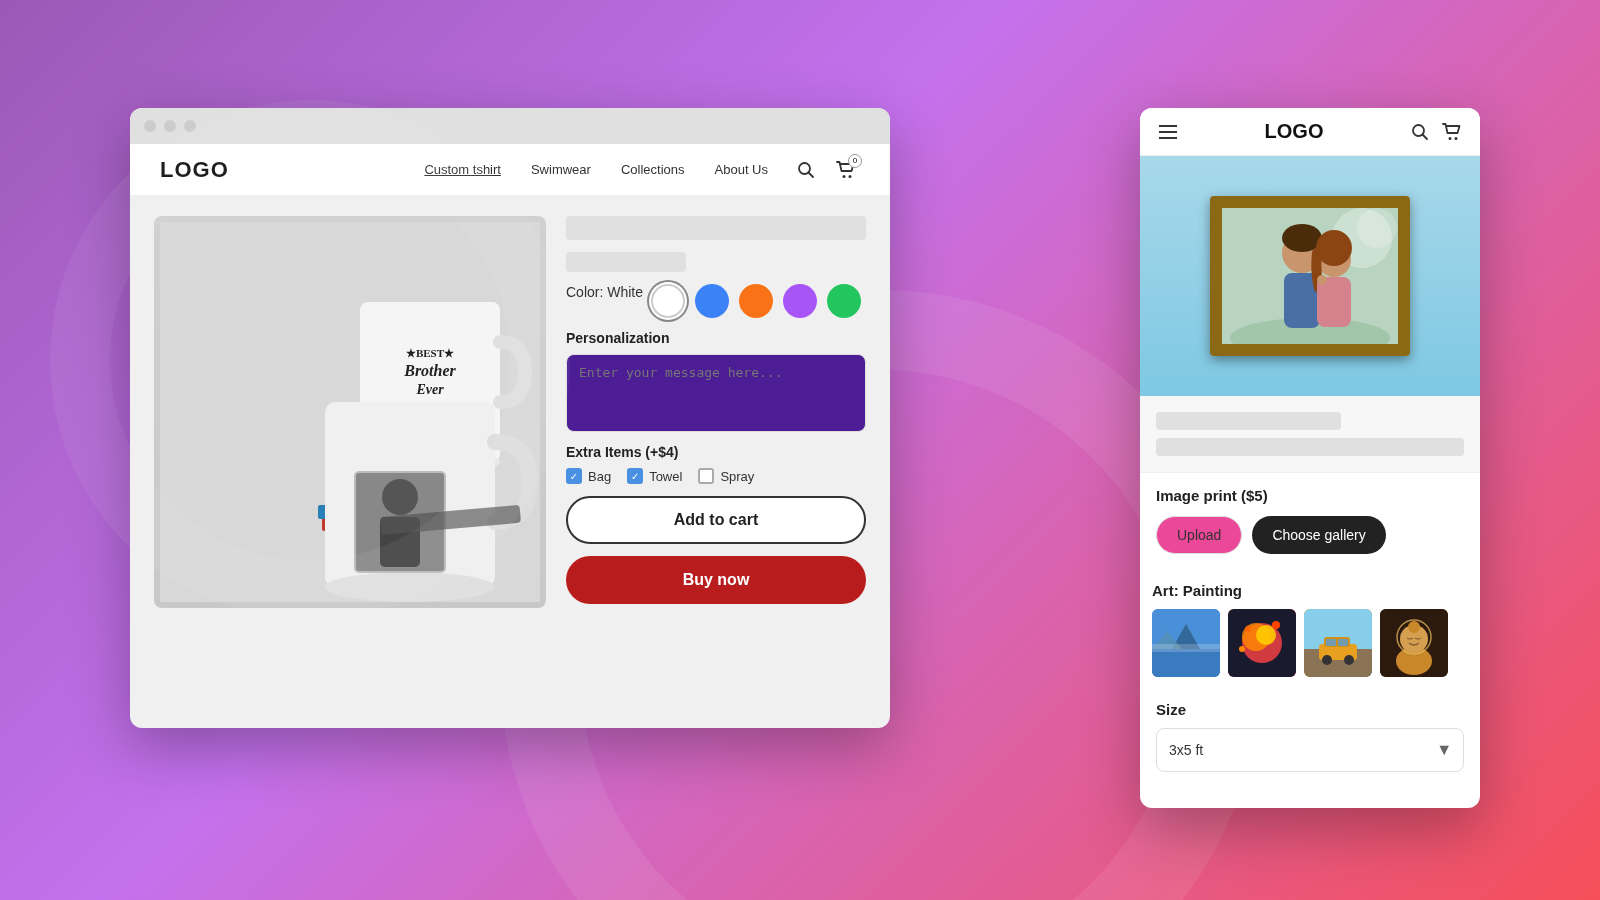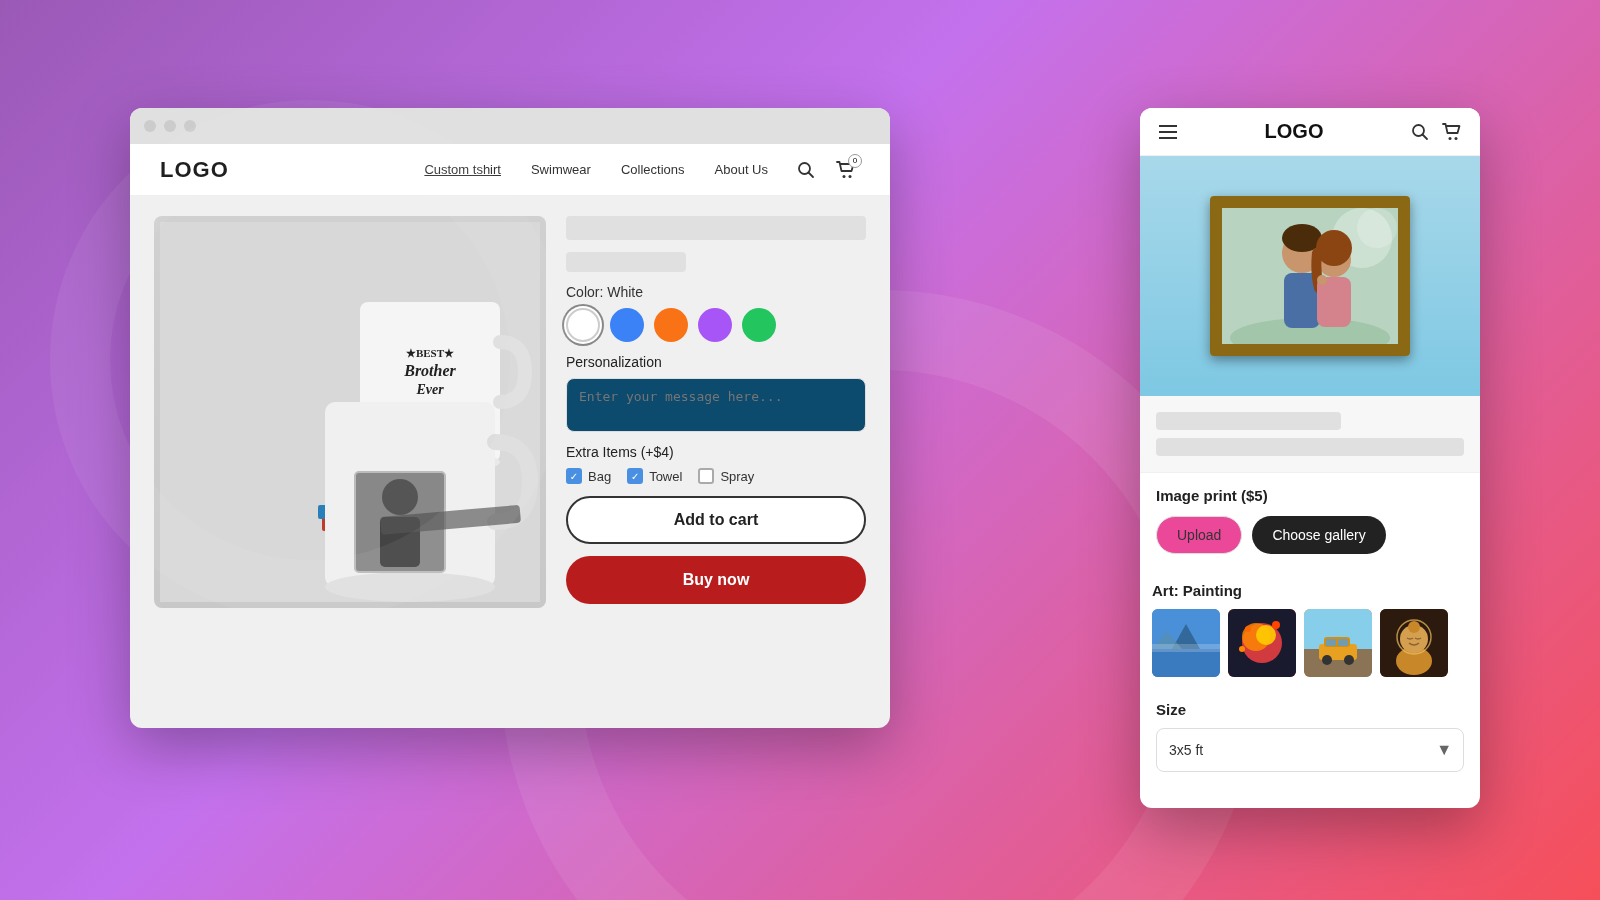--- a/index.html
+++ b/index.html
@@ -161,21 +161,21 @@
       background: #e0e0e0;
       border-radius: 4px;
     }
     .skeleton-bar.short {
       width: 120px;
       height: 20px;
     }
 
     .color-section {
       display: flex;
-      flex-direction: column;
+      flex-direction: row;
       gap: 8px;
     }
     .color-label {
       font-size: 14px;
       color: #333;
       font-weight: 500;
     }
     .color-swatches {
       display: flex;
       gap: 10px;
@@ -190,32 +190,32 @@
       box-shadow: 0 0 0 2px #fff, 0 0 0 4px #888;
     }
 
     .personalization-section {
       display: flex;
       flex-direction: column;
       gap: 8px;
     }
     .section-label {
       font-size: 14px;
-      font-weight: 400;
+      font-weight: 700;
       color: #222;
     }
     .personalization-textarea {
       width: 100%;
-      height: 54px;
+      height: 78px;
       border: 1px solid #ddd;
       border-radius: 8px;
       padding: 10px 12px;
       font-size: 13px;
       color: #aaa;
-      background: #0c4a6e;
+      background: #4c1d95;
       resize: none;
       outline: none;
     }
 
     .extra-items-section {
       display: flex;
       flex-direction: column;
       gap: 8px;
     }
     .checkbox-row {

